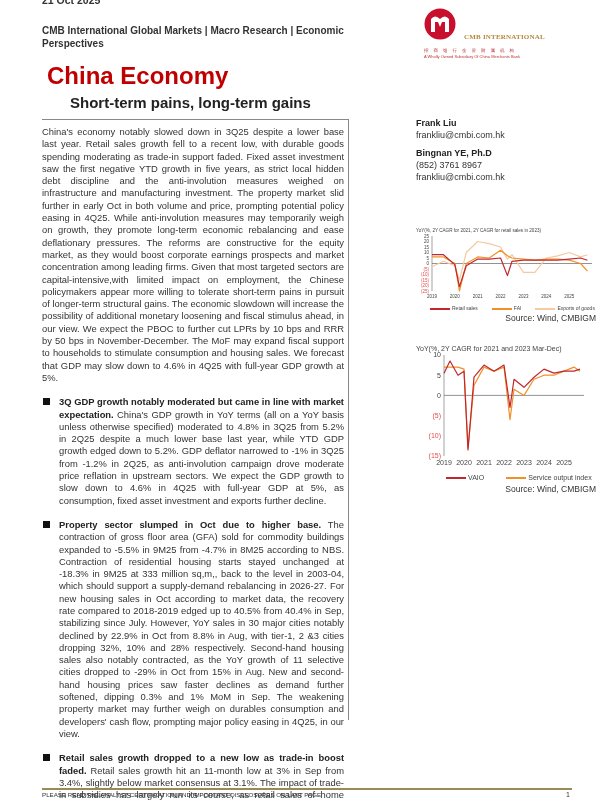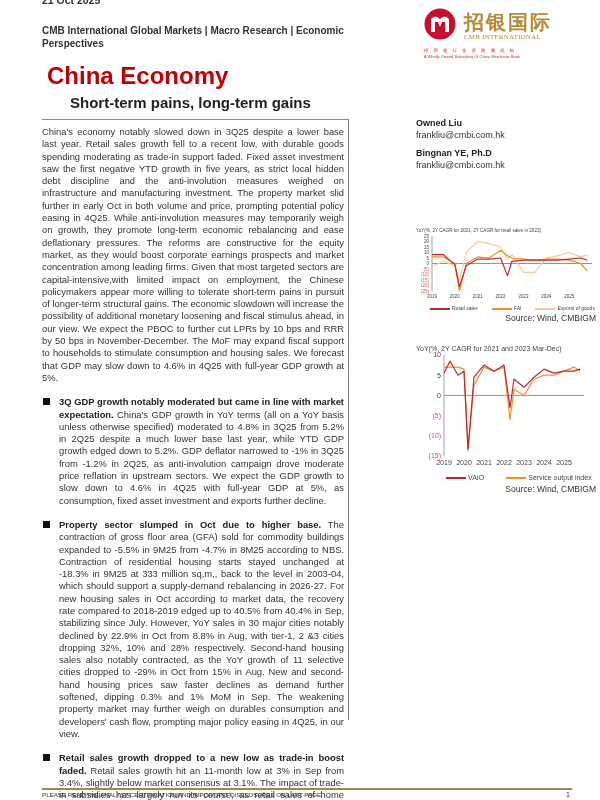--- a/index.html
+++ b/index.html
@@ -2,21 +2,21 @@
 <html><head>
 <meta charset="utf-8">
 <style>
   html, body { margin:0; padding:0; background:#ffffff; }
   body { width:600px; height:800px; position:relative; overflow:hidden; font-family:"Liberation Sans", sans-serif; color:#222; }
   .date { position:absolute; left:42px; top:-6px; font-size:10.5px; font-weight:bold; color:#333; }
   .header-line { position:absolute; left:42px; top:25px; width:320px; font-size:10px; font-weight:bold; color:#333; line-height:12.5px; }
   .logo { position:absolute; left:424px; top:6px; width:170px; height:52px; }
   .logo-mark { position:absolute; left:0; top:2px; width:32px; height:32px; }
   .logo-cn { position:absolute; left:40px; top:3px; font-size:20px; font-weight:bold; color:#b4893a; letter-spacing:2px; font-family:"DejaVu Serif", serif; }
-  .logo-en { position:absolute; left:40px; top:27px; font-size:7px; font-weight:normal; color:#b4893a; font-family:"Liberation Serif", serif; letter-spacing:0.2px; }
+  .logo-en { position:absolute; left:40px; top:27px; font-size:7px; font-weight:bold; color:#b4893a; font-family:"Liberation Serif", serif; letter-spacing:0.2px; }
   .logo-sub1 { position:absolute; left:0; top:42px; font-size:4.5px; color:#c03030; letter-spacing:5px; }
   .logo-sub2 { position:absolute; left:0; top:48px; font-size:4px; color:#c03030; white-space:nowrap; }
   .title { position:absolute; left:47px; top:62px; font-size:24px; font-weight:bold; color:#c00000; }
   .subtitle { position:absolute; left:42px; top:94px; font-size:15px; font-weight:bold; color:#222;margin-left:28px; }
   .main-frame { position:absolute; left:42px; top:119px; width:306px; height:600px; border-top:1px solid #888; border-right:1px solid #888; }
   .body { position:absolute; left:42px; top:126px; width:302px; font-size:9.4px; line-height:12.3px; color:#333; text-align:justify; }
   .body p { margin:0 0 6px 0; }
   .bullet { position:relative; padding-left:17px; margin:12px 0 6px 0; }
   .bullet-mark { position:absolute; left:1px; top:2px; width:7px; height:7px; background:#111; }
   .bullet b { color:#222; }
@@ -38,21 +38,20 @@
 <body>
 
 <div class="date">21 Oct 2025</div>
 <div class="header-line">CMB International Global Markets | Macro Research | Economic Perspectives</div>
 
 <div class="logo">
   <svg class="logo-mark" viewBox="0 0 32 32">
     <circle cx="16" cy="16" r="15.5" fill="#c8102e"></circle>
     <path d="M7 24 L7 11 Q11 6 16 11 Q21 6 25 11 L25 24 L21 24 L21 14 L18 14 L16 19 L14 14 L11 14 L11 24 Z" fill="#ffffff"></path>
   </svg>
-  <div class="logo-cn">招银国际</div>
   <div class="logo-en">CMB INTERNATIONAL</div>
   <div class="logo-sub1">招商银行全资附属机构</div>
   <div class="logo-sub2">A Wholly Owned Subsidiary Of China Merchants Bank</div>
 </div>
 
 <div class="title">China Economy</div>
 <div class="subtitle">Short-term pains, long-term gains</div>
 
 <div class="main-frame"></div>
 
@@ -66,24 +65,25 @@
     <span class="bullet-mark"></span>
     <b>Property sector slumped in Oct due to higher base.</b><span> The contraction of gross floor area (GFA) sold for commodity buildings expanded to -5.5% in 9M25 from -4.7% in 8M25 according to NBS. Contraction of residential housing starts stayed unchanged at -18.3% in 9M25 at 333 million sq,m,, back to the level in 2003-04, which should support a supply-demand rebalancing in 2026-27. For new housing sales in Oct according to market data, the recovery rate compared to 2018-2019 edged up to 40.5% from 40.4% in Sep, stabilizing since July. However, YoY sales in 30 major cities notably declined by 22.9% in Oct from 8.8% in Aug, with tier-1, 2 &amp;3 cities dropping 32%, 10% and 28% respectively. Second-hand housing sales also notably contracted, as the YoY growth of 11 selective cities dropped to -29% in Oct from 15% in Aug. New and second-hand housing prices saw faster declines as demand further softened, dipping 0.3% and 1% MoM in Sep. The weakening property market may further weigh on durables consumption and developers' cash flow, prompting major policy easing in 4Q25, in our view.</span>
   </div>
   <div class="bullet">
     <span class="bullet-mark"></span>
     <b>Retail sales growth dropped to a new low as trade-in boost faded.</b><span> Retail sales growth hit an 11-month low at 3% in Sep from 3.4%, slightly below market consensus at 3.1%. The impact of trade-in subsidies has largely run its course, as retail sales of home appliances, culture &amp; office products and furniture slowed down to 3.3%, 6.2% and 16.2% in Sep from 14.3%, 14.2% and 18.6% in Aug, while telecom equipment rebounded to 16.2%. Autos edged up to 1.6% in Sep from 0.8% in Aug, while the volume of retail sales notably dropped to -10% in early Oct from 8.5% in Sep due to a higher base last year. Gold, silver &amp; jewellery moderated from 16.8% to 9.7% as rising gold price weighed on demand. Retail sales may further</span>
   </div>
 </div>
 
 <div class="sidebar">
-  <div class="name">Owned Liu</div>
+  <div class="name">Frank Liu</div>
   <div>frankliu@cmbi.com.hk</div>
   <div class="gap"></div>
   <div class="name">Bingnan YE, Ph.D</div>
+  <div>(852) 3761 8967</div>
   <div>frankliu@cmbi.com.hk</div>
 </div>
 
 <div class="chart-box" style="top:228px;">
   <div class="chart-title">YoY(%, 2Y CAGR for 2021, 2Y CAGR for retail sales in 2023)</div>
   <svg id="chart1" width="180" height="68" viewBox="0 0 180 68">
       <text x="13" y="4.5" text-anchor="end" font-size="4.5" font-family="Liberation Sans, sans-serif" fill="#444">25</text>
       <text x="13" y="10" text-anchor="end" font-size="4.5" font-family="Liberation Sans, sans-serif" fill="#444">20</text>
       <text x="13" y="15.5" text-anchor="end" font-size="4.5" font-family="Liberation Sans, sans-serif" fill="#444">15</text>
       <text x="13" y="21" text-anchor="end" font-size="4.5" font-family="Liberation Sans, sans-serif" fill="#444">10</text>

